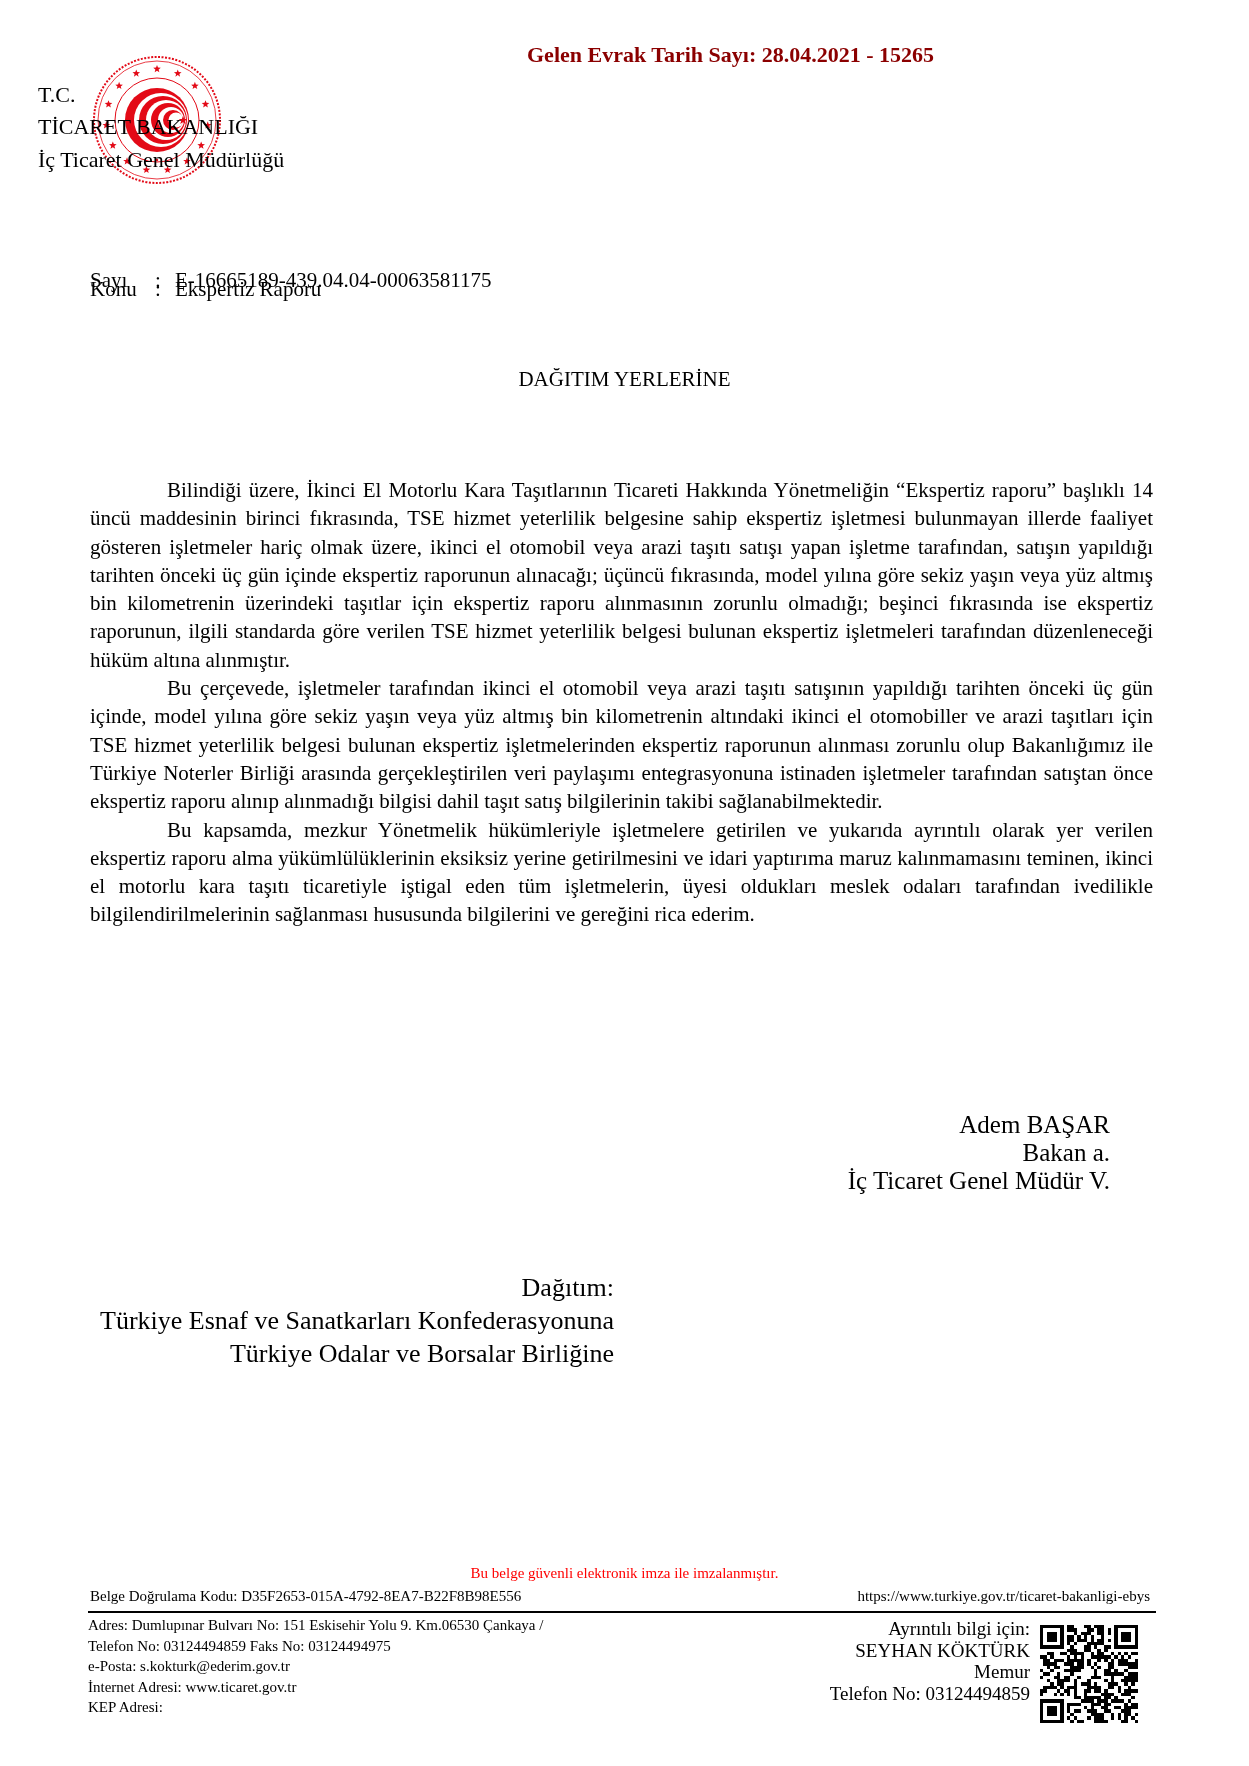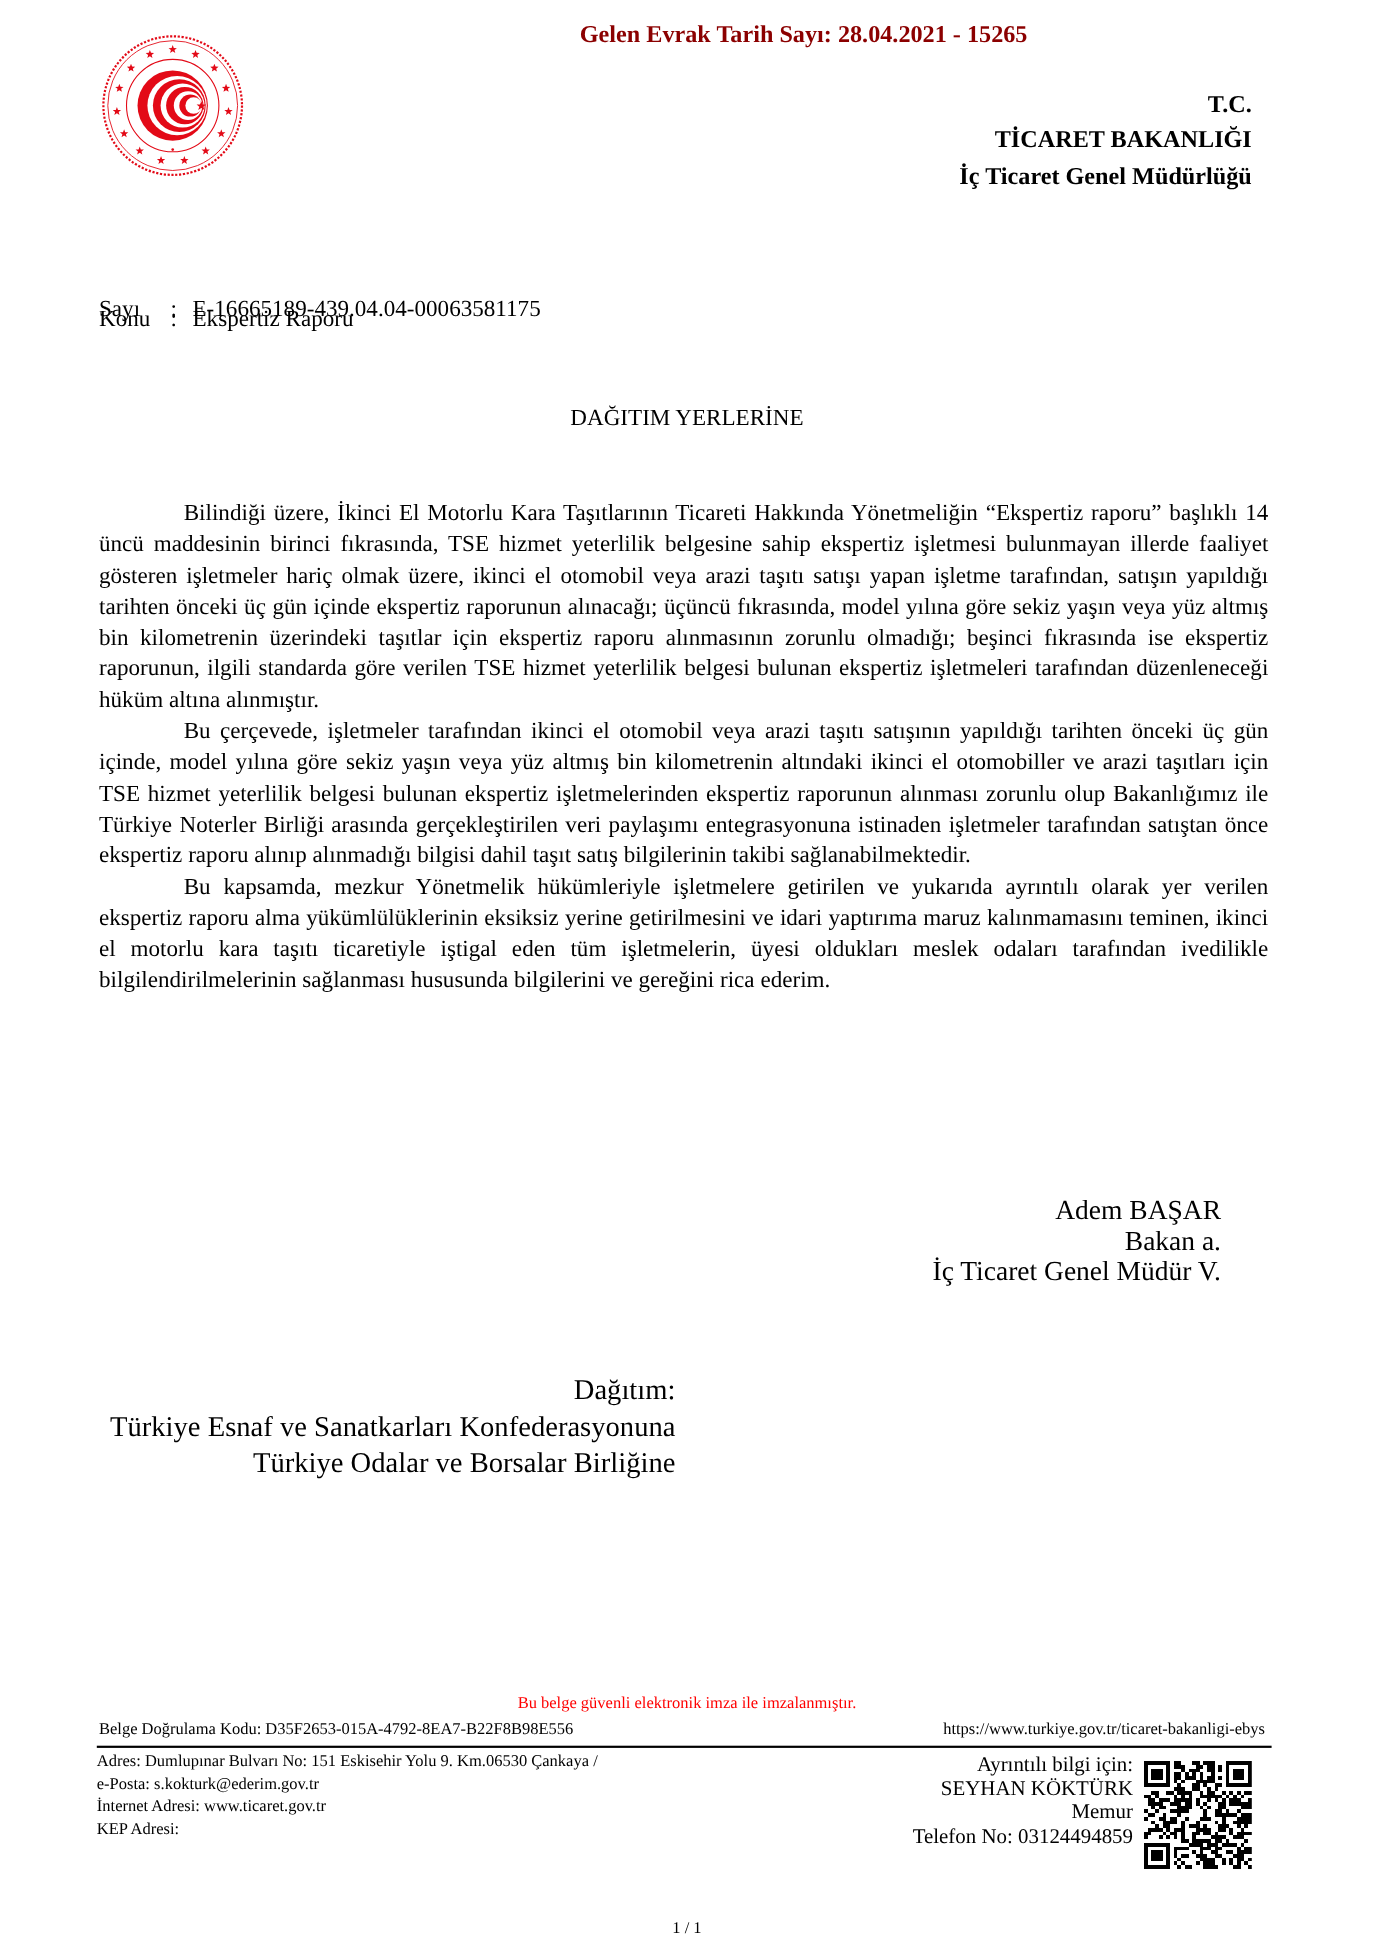--- a/index.html
+++ b/index.html
@@ -1,21 +1,21 @@
 <!DOCTYPE html>
 <html><head>
 <meta charset="utf-8">
 <style>
   html, body { margin: 0; padding: 0; background: #ffffff; }
   body { width: 1249px; height: 1766px; position: relative; overflow: hidden;
          font-family: "Liberation Serif", "DejaVu Serif", serif; color: #000; }
-  .abs { position: absolute; }
+  .abs { position: absolute; margin-top: 24px; }
   #incoming { left: 527px; top: 18px; font-size: 22px; font-weight: bold; color: #8b0000; white-space: nowrap; }
   #logo { left: 91px; top: 30px; width: 132px; height: 132px; }
-  .hdr { position: absolute; left: 0; width: 1249px; text-align: right; font-weight: bold; font-size: 22px; white-space: nowrap; }
+  .hdr { position: absolute; left: 0; width: 1249px; text-align: left; font-weight: normal; font-size: 22px; white-space: nowrap; }
   #hdr-tc { top: 82px; left: 38px; width: 1100px; }
   #hdr-ministry { top: 114px; left: 38px; width: 1100px; }
   #hdr-dept { top: 147px; left: 38px; width: 1100px; }
   .meta { position: absolute; left: 90px; font-size: 21px; white-space: nowrap; }
   .meta .lbl { display: inline-block; width: 65px; }
   .meta .colon { display: inline-block; width: 20px; }
   #meta-sayi { top: 247px; margin-top: 21px; }
   #meta-konu { top: 277px; }
   #addressee { top: 367px; left: 0; width: 1249px; text-align: center; font-size: 21px; position: absolute; }
   #body { left: 90px; top: 452px; width: 1063px; font-size: 21px; line-height: 28.3px; text-align: justify; }
@@ -105,20 +105,21 @@
 <div id="secure" class="abs">Bu belge güvenli elektronik imza ile imzalanmıştır.</div>
 
 <div id="verify-row" class="abs">
   <span>Belge Doğrulama Kodu: D35F2653-015A-4792-8EA7-B22F8B98E556</span>
   <span class="right">https://www.turkiye.gov.tr/ticaret-bakanligi-ebys</span>
 </div>
 <div id="rule" class="abs"></div>
 
 <div id="footer-left" class="abs">
   <div>Adres: Dumlupınar Bulvarı No: 151 Eskisehir Yolu 9. Km.06530  Çankaya /</div>
+  <div>Telefon No: 03124494859 Faks No: 03124494975</div>
   <div>e-Posta: s.kokturk@ederim.gov.tr</div>
   <div>İnternet Adresi: www.ticaret.gov.tr</div>
   <div>KEP Adresi:</div>
 </div>
 
 <div id="footer-right" class="abs">
   <div>Ayrıntılı bilgi için:</div>
   <div>SEYHAN KÖKTÜRK</div>
   <div>Memur</div>
   <div>Telefon No: 03124494859</div>

